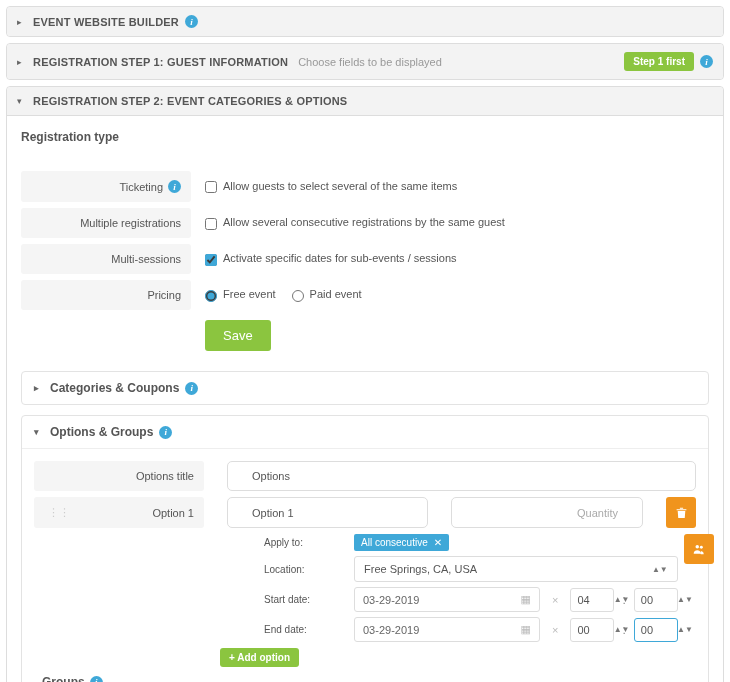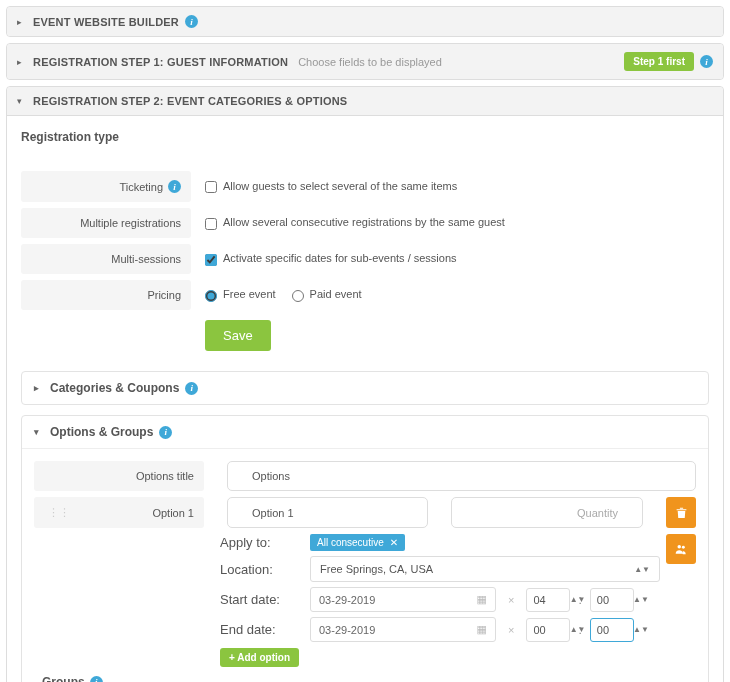--- a/index.html
+++ b/index.html
@@ -26,21 +26,21 @@
 .sub-h { padding: 9px 12px; display: flex; align-items: center; gap: 6px; font-weight: 700; color: #555; font-size: 12px; }
 .sub-h.exp { border-bottom: 1px solid #eee; }
 .sub-body { padding: 12px; }
 .orow { display: flex; align-items: stretch; gap: 23px; margin-bottom: 6px; }
 .olab { width: 170px; background: #f5f5f5; padding: 9px 10px; text-align: right; color: #555; font-size: 11px; border-radius: 3px; display: flex; justify-content: flex-end; align-items: center; gap: 6px; }
 .oinp { flex: 1; border: 1px solid #ddd; border-radius: 5px; padding: 7px 24px; font-size: 11px; color: #555; }
 .oinp::placeholder { color: #aaa; }
 .icbtn { width: 30px; background: #f0941d; border: none; border-radius: 3px; color: #fff; display: flex; align-items: center; justify-content: center; cursor: pointer; }
 .grip { color: #ccc; padding: 0 4px; display: flex; align-items: center; font-size: 11px; }
 .drow { display: flex; align-items: center; gap: 8px; margin-bottom: 5px; }
-.drow .lab { width: 82px; font-size: 13px; color: #555; }
+.drow .lab { width: 82px; font-size: 10px; color: #555; margin-left: 44px; }
 .tag { background: #3fa8d8; color: #fff; border-radius: 2px; padding: 3px 7px; font-size: 10px; display: inline-flex; align-items: center; gap: 6px; }
 .locinp { flex: 1; border: 1px solid #ddd; border-radius: 3px; padding: 6px 9px; font-size: 11px; color: #555; display: flex; justify-content: space-between; align-items: center; }
 .dtinp { border: 1px solid #ddd; border-radius: 3px; padding: 5px 8px; font-size: 11px; color: #666; display: flex; align-items: center; gap: 8px; width: 186px; justify-content: space-between; }
 .xsep { color: #bbb; padding: 0 4px; font-size: 11px; }
 .numsel { border: 1px solid #ddd; border-radius: 3px; padding: 5px 6px; font-size: 11px; color: #555; display: flex; align-items: center; gap: 24px; width: 44px; justify-content: space-between; }
 .numsel.hl { border: 1px solid #3fa8d8; }
 .colon { color: #888; }
 .updn { color: #777; font-size: 8px; }
 .groups-t { font-weight: 700; color: #555; font-size: 12px; display: flex; align-items: center; gap: 5px; margin: 8px 0 12px 8px; }
 .left186 { padding-left: 186px; }

